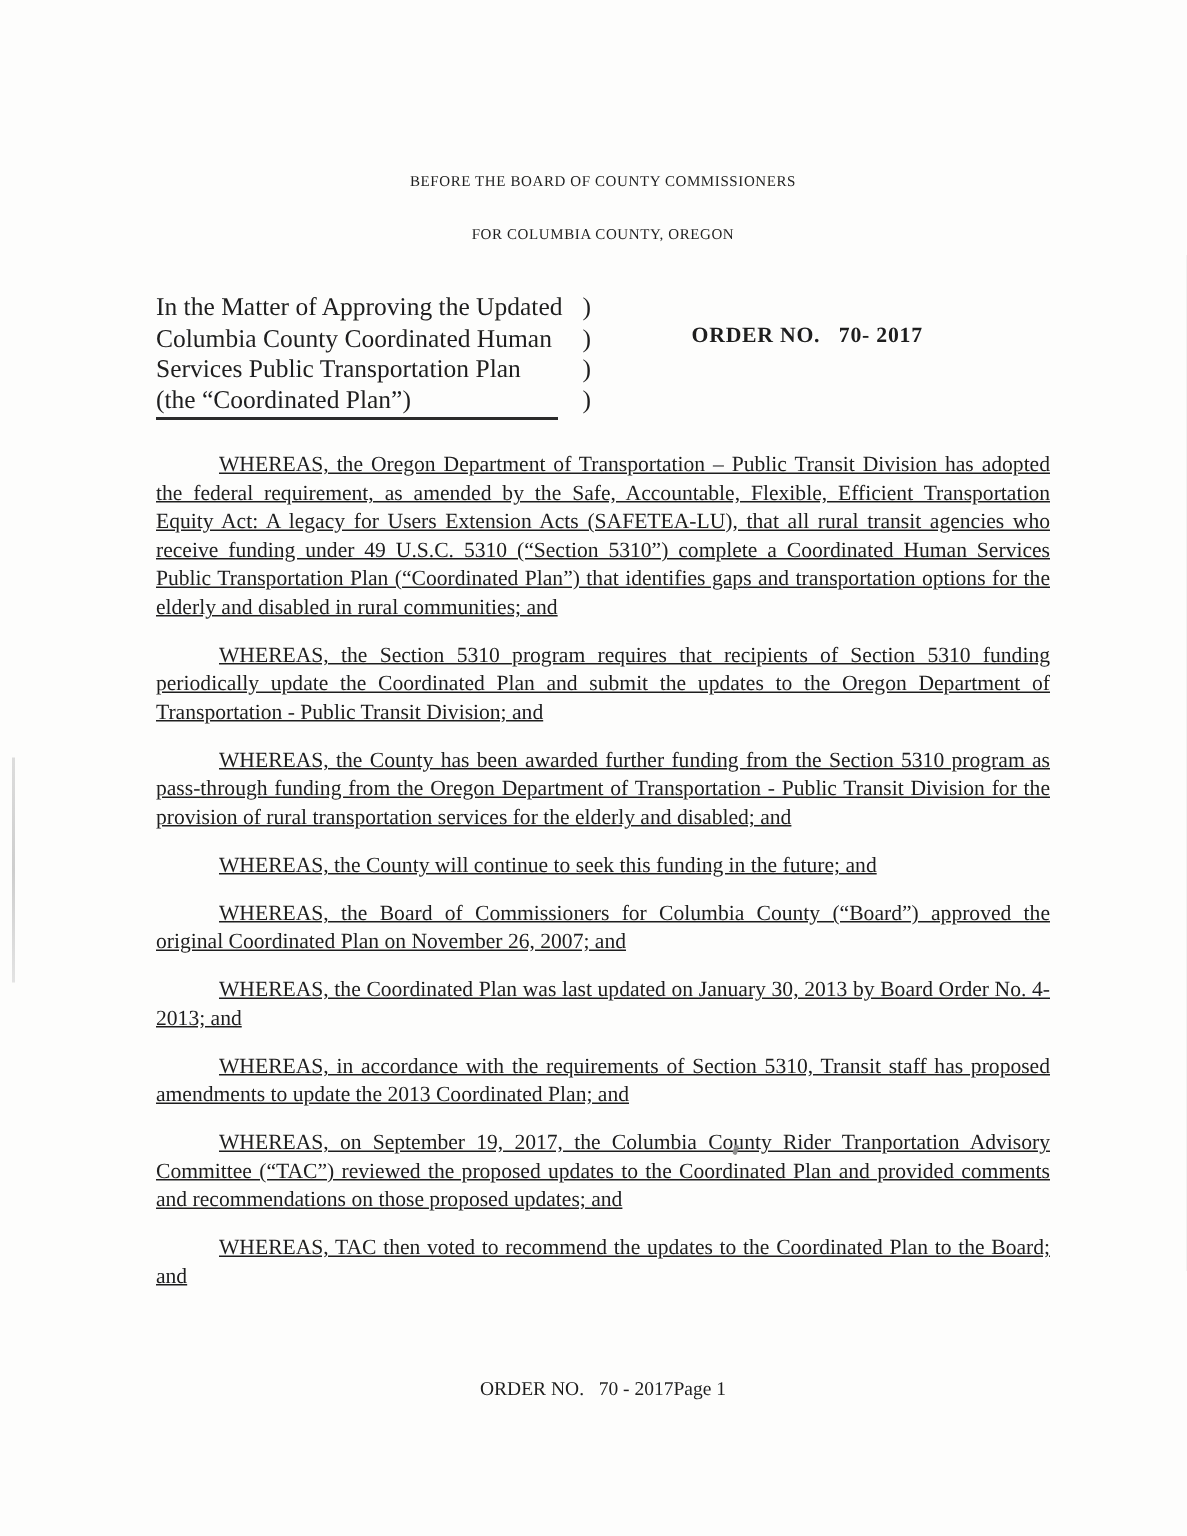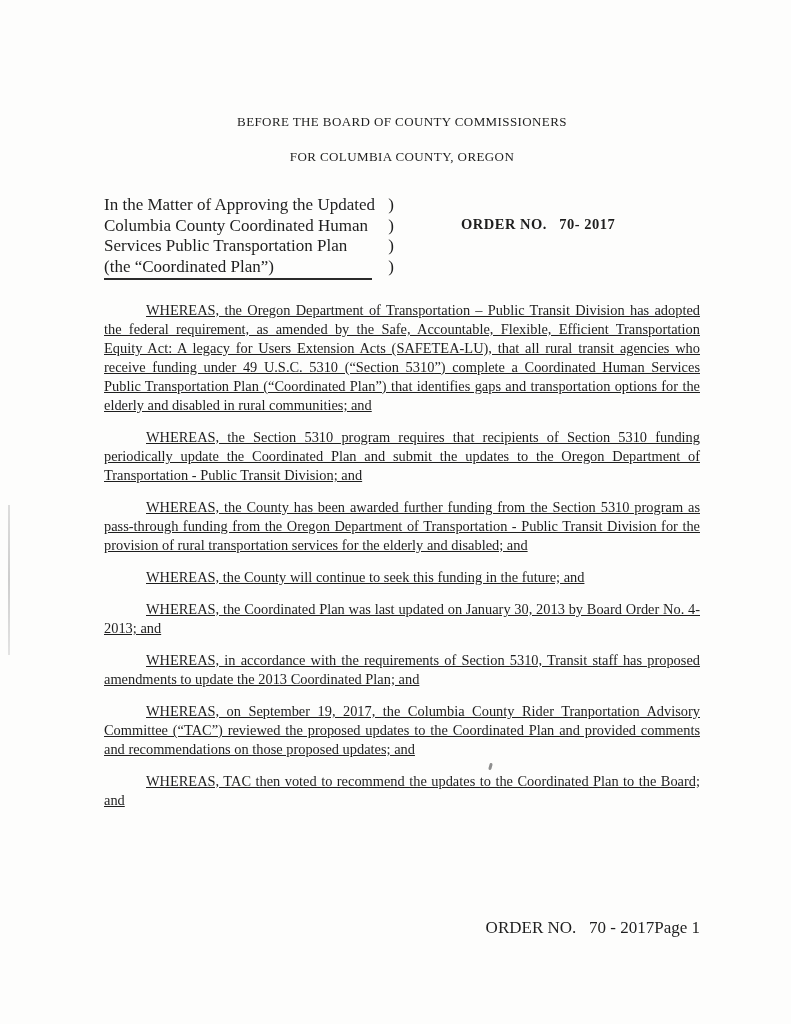--- a/index.html
+++ b/index.html
@@ -13,21 +13,21 @@
     margin:0 auto;
     background:var(--paper);
     box-sizing:border-box;
     padding:112px 91px 0 104px;
     font-family:"Liberation Serif","DejaVu Serif",serif;
     color:var(--ink);
     overflow:hidden;
   }
   .title{
     text-align:center;
-    font-size:13px;
+    font-size:10px;
     line-height:19px;
     letter-spacing:0.4px;
     white-space:nowrap;
   }
   .title-1{margin:0 0 16px 0;}
   .title-2{margin:0 0 29px 0;}
   .caption-block{
     position:relative;
     min-height:82px;
   }
@@ -64,22 +64,22 @@
     text-align:justify;
     text-indent:42px;
     text-decoration:underline;
   }
   .footer{
     position:absolute;
     left:104px;
     right:91px;
     top:918px;
     display:flex;
-    justify-content:flex-end;
-    font-size:17px;
+    justify-content:center;
+    font-size:13px;
     white-space:pre;
   }
   .scan-speck{
     position:absolute;
     left:489px;top:763px;
     width:3px;height:7px;
     background:#8e8e8e;
     border-radius:2px;
     transform:rotate(15deg);
   }
@@ -131,20 +131,21 @@
   <div class="doc-body">
 
       <p class="para">WHEREAS, the Oregon Department of Transportation – Public Transit Division has adopted the federal requirement, as amended by the Safe, Accountable, Flexible, Efficient Transportation Equity Act: A legacy for Users Extension Acts (SAFETEA-LU), that all rural transit agencies who receive funding under 49 U.S.C. 5310 (“Section 5310”) complete a Coordinated Human Services Public Transportation Plan (“Coordinated Plan”) that identifies gaps and transportation options for the elderly and disabled in rural communities; and</p>
 
       <p class="para">WHEREAS, the Section 5310 program requires that recipients of Section 5310 funding periodically update the Coordinated Plan and submit the updates to the Oregon Department of Transportation - Public Transit Division; and</p>
 
       <p class="para">WHEREAS, the County has been awarded further funding from the Section 5310 program as pass-through funding from the Oregon Department of Transportation - Public Transit Division for the provision of rural transportation services for the elderly and disabled; and</p>
 
       <p class="para">WHEREAS, the County will continue to seek this funding in the future; and</p>
 
+      <p class="para">WHEREAS, the Board of Commissioners for Columbia County (“Board”) approved the original Coordinated Plan on November 26, 2007; and</p>
 
       <p class="para">WHEREAS, the Coordinated Plan was last updated on January 30, 2013 by Board Order No. 4-2013; and</p>
 
       <p class="para">WHEREAS, in accordance with the requirements of Section 5310, Transit staff has proposed amendments to update the 2013 Coordinated Plan; and</p>
 
 
       <p class="para">WHEREAS, on September 19, 2017, the Columbia County Rider Tranportation Advisory Committee (“TAC”) reviewed the proposed updates to the Coordinated Plan and provided comments and recommendations on those proposed updates; and</p>
 
       <p class="para">WHEREAS, TAC then voted to recommend the updates to the Coordinated Plan to the Board; and</p>
     </div>

